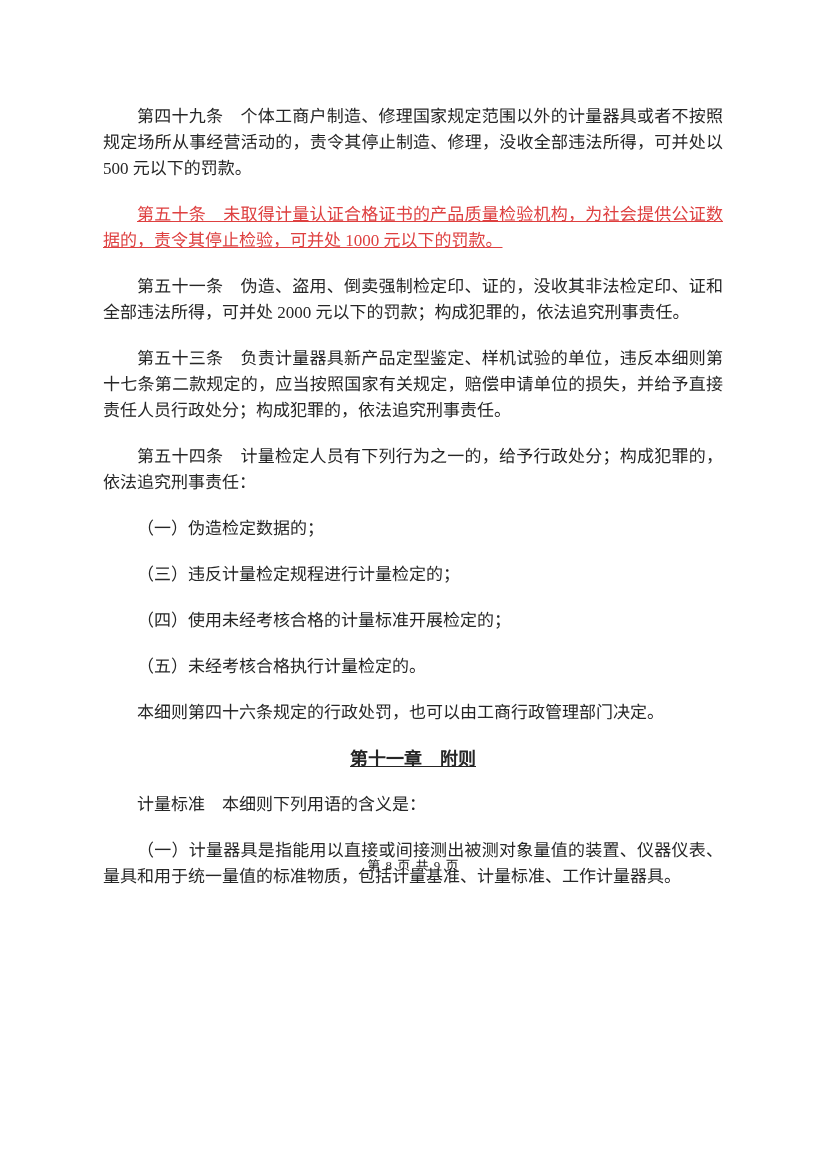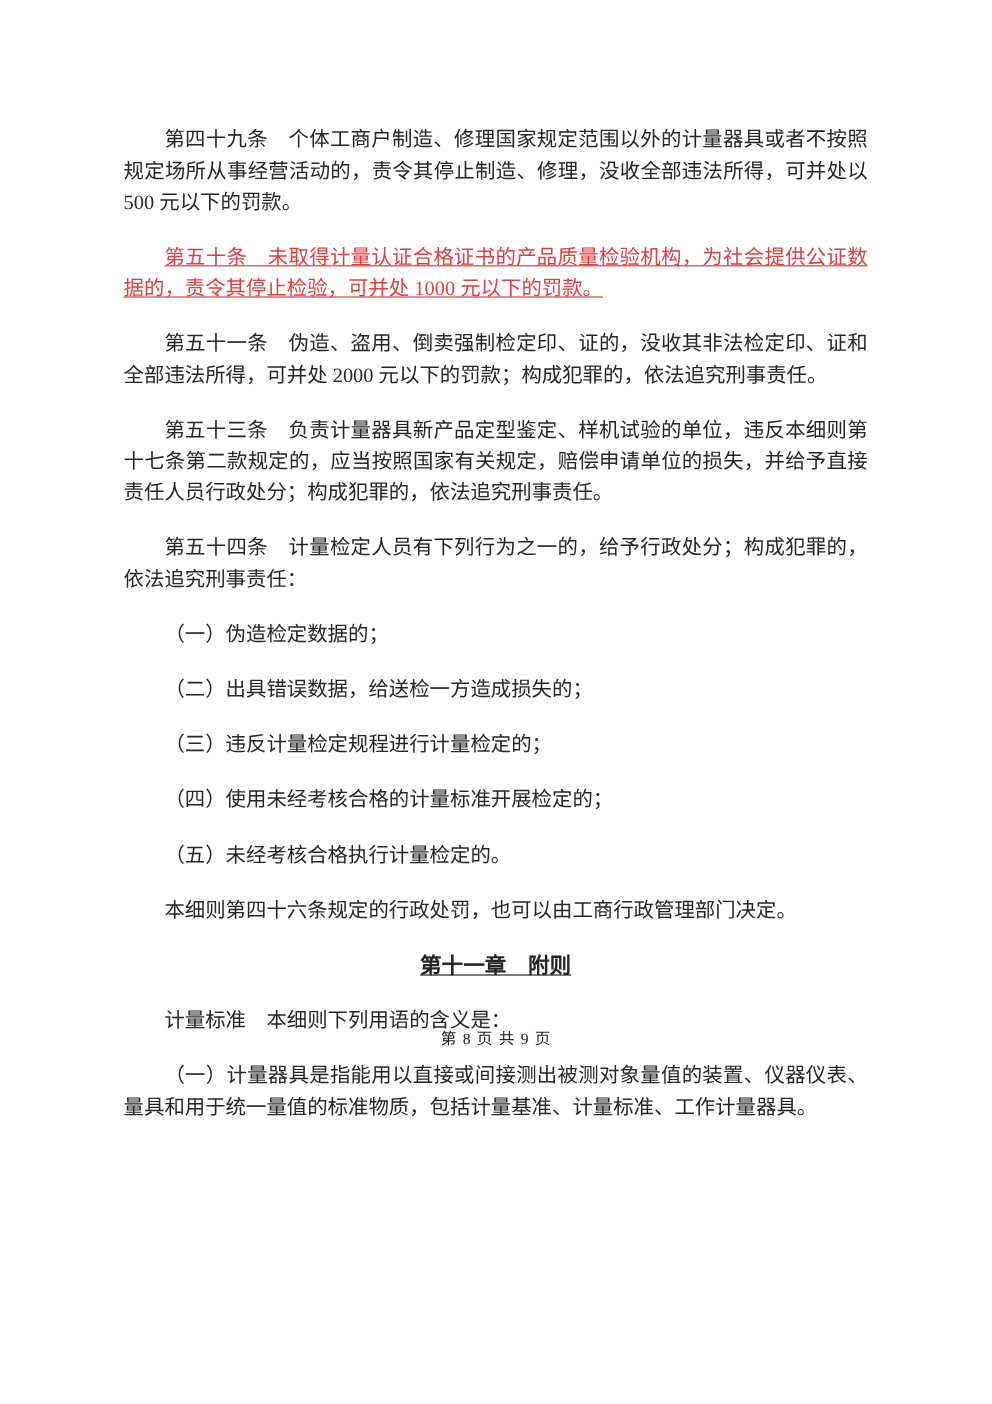--- a/index.html
+++ b/index.html
@@ -54,21 +54,20 @@
 
   <p class="para">第五十一条　伪造、盗用、倒卖强制检定印、证的，没收其非法检定印、证和全部违法所得，可并处 2000 元以下的罚款；构成犯罪的，依法追究刑事责任。</p>
 
 
   <p class="para">第五十三条　负责计量器具新产品定型鉴定、样机试验的单位，违反本细则第十七条第二款规定的，应当按照国家有关规定，赔偿申请单位的损失，并给予直接责任人员行政处分；构成犯罪的，依法追究刑事责任。</p>
 
   <p class="para">第五十四条　计量检定人员有下列行为之一的，给予行政处分；构成犯罪的，依法追究刑事责任：</p>
 
   <p class="para">（一）伪造检定数据的；</p>
 
-  <p class="para">（二）出具错误数据，给送检一方造成损失的；</p>
 
   <p class="para">（三）违反计量检定规程进行计量检定的；</p>
 
   <p class="para">（四）使用未经考核合格的计量标准开展检定的；</p>
 
   <p class="para">（五）未经考核合格执行计量检定的。</p>
 
 
   <p class="para">本细则第四十六条规定的行政处罚，也可以由工商行政管理部门决定。</p>
 

